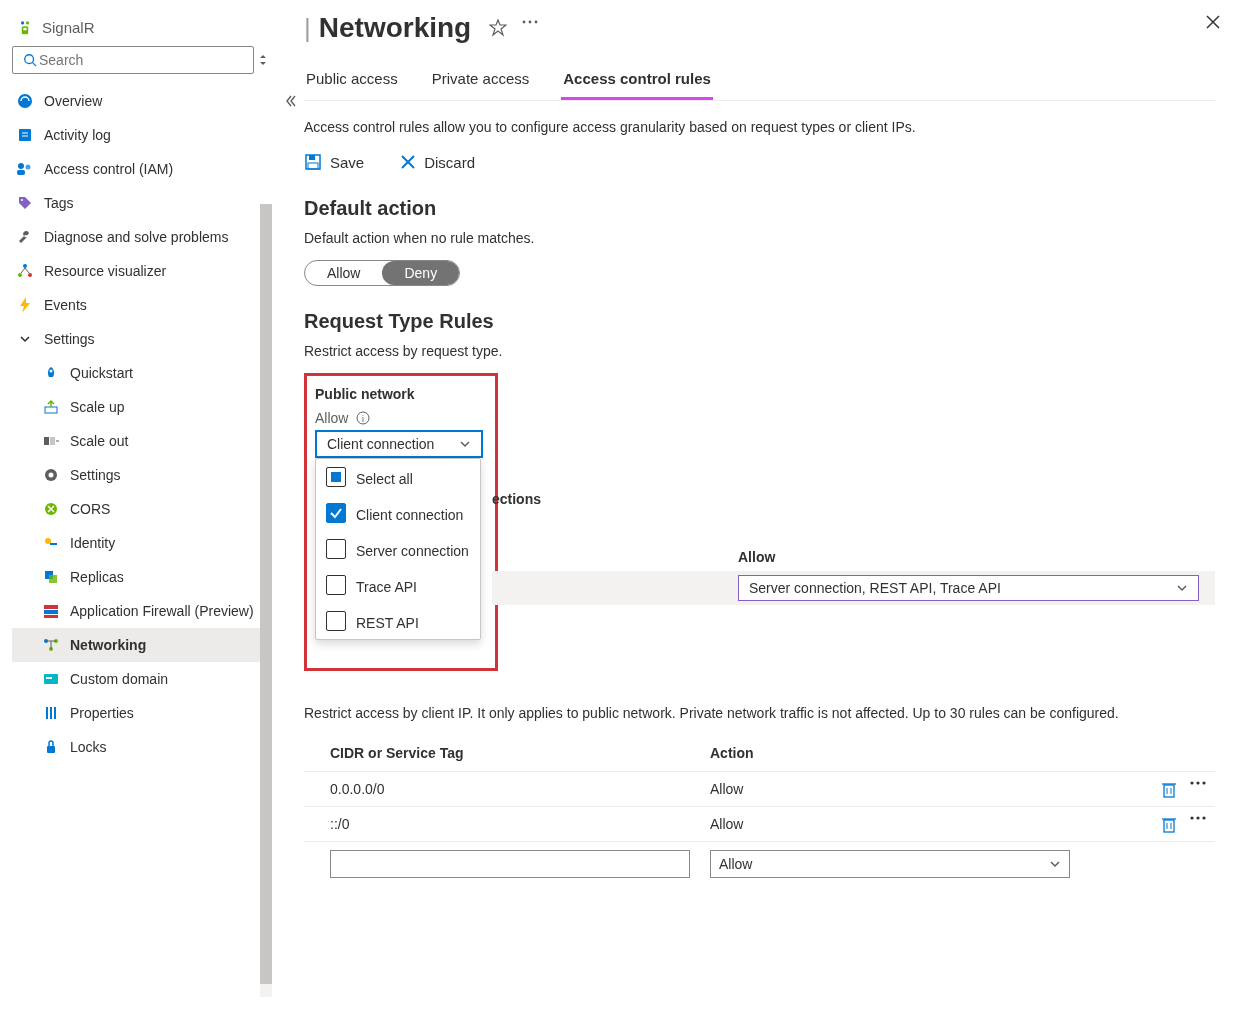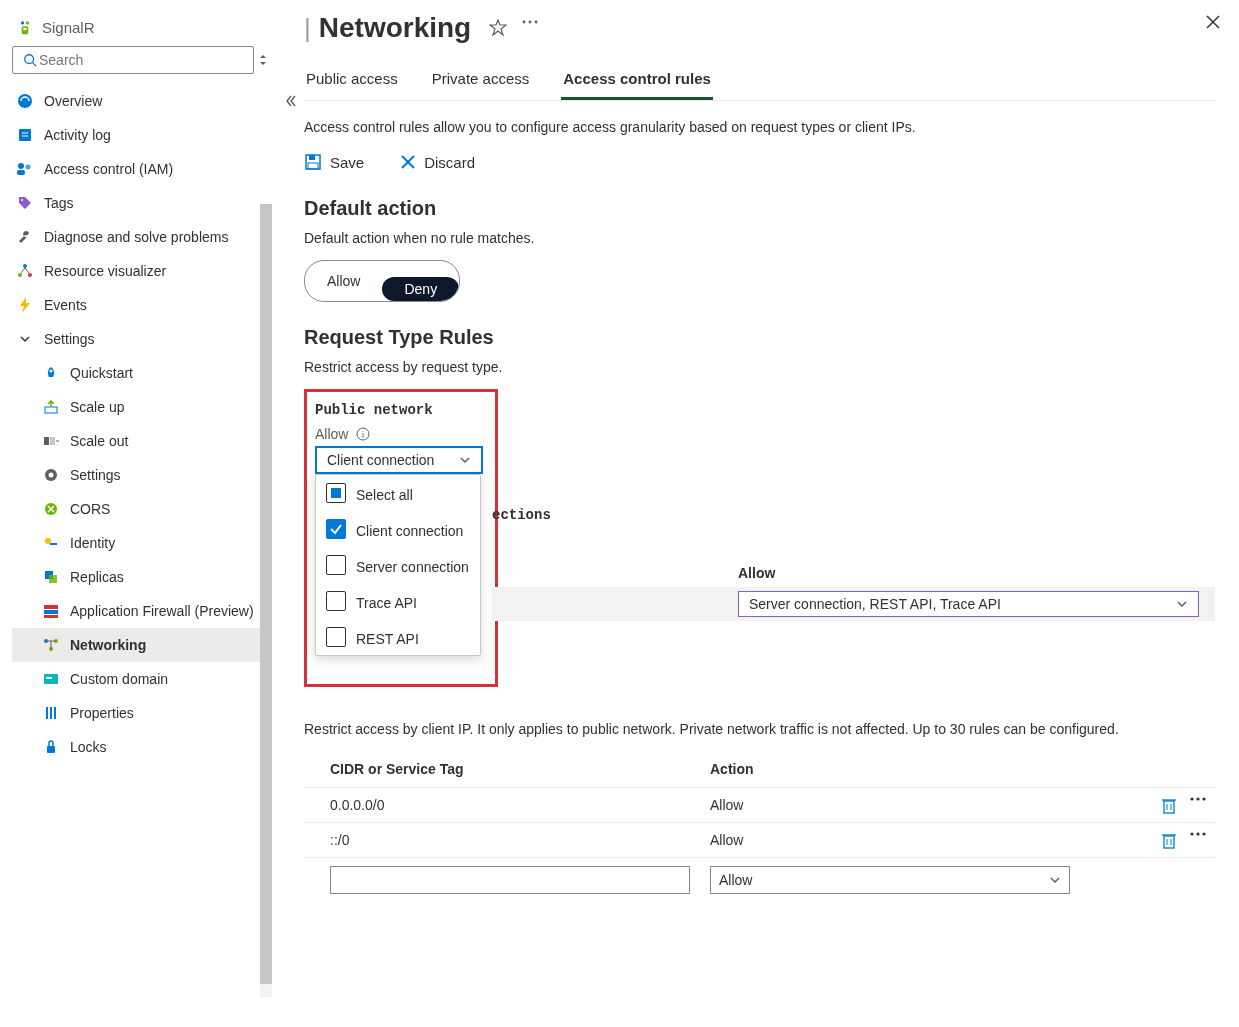--- a/index.html
+++ b/index.html
@@ -25,30 +25,30 @@
 
   
   .main { flex: 1; padding: 12px 24px 0 24px; position: relative; overflow: hidden; }
   .title-row { display: flex; align-items: center; gap: 8px; margin-bottom: 16px; }
   .title-row .pipe { color: #a19f9d; font-size: 26px; font-weight: 300; }
   .page-title { font-size: 28px; font-weight: 600; }
   .title-icons { display: flex; gap: 14px; margin-left: 10px; color: #605e5c; }
   .close-x { position: absolute; top: 14px; right: 18px; cursor: pointer; }
   .tabs { display: flex; gap: 30px; border-bottom: 1px solid #edebe9; margin-bottom: 18px; }
   .tab { padding: 10px 2px; cursor: pointer; color: #323130; font-size: 15px; }
-  .tab.active { border-bottom: 3px solid #14532d; font-weight: 600; }
+  .tab.active { border-bottom: 3px solid #d946ef; font-weight: 600; }
   .desc { color: #323130; margin-bottom: 18px; }
   .cmdbar { display: flex; gap: 36px; margin-bottom: 26px; }
   .cmdbtn { display: flex; align-items: center; gap: 8px; cursor: pointer; color: #323130; background: none; border: none; font-size: 15px; }
   .section-h2 { font-size: 20px; font-weight: 600; margin-bottom: 10px; }
   .section-help { color: #323130; margin-bottom: 14px; }
   .pill-toggle { display: inline-flex; border: 1px solid #8a8886; border-radius: 20px; overflow: hidden; margin-bottom: 24px; }
   .pill-opt { padding: 4px 22px; cursor: pointer; font-size: 14px; display:flex; align-items:center; }
-  .pill-opt.selected { background: #0f172a; color: #fff; border-radius: 20px; margin-top: 16px; }
-  .field-label { font-weight: 600; margin-bottom: 8px; font-family: Liberation Mono, monospace; }
+  .pill-opt.selected { background: #737373; color: #fff; border-radius: 20px; }
+  .field-label { font-weight: 600; margin-bottom: 8px; }
   .allow-row { display: flex; align-items: center; gap: 8px; color: #605e5c; margin-bottom: 4px; }
   .combo { border: 2px solid #0078d4; padding: 4px 10px; display: inline-flex; align-items: center; justify-content: space-between; width: 168px; cursor: pointer; color: #323130; font-size: 14px; }
   .combo .chev { color: #605e5c; }
   .dropdown { position: absolute; background: #fff; border: 1px solid #c8c6c4; box-shadow: 0 4px 10px rgba(0,0,0,0.15); border-radius: 2px; width: 166px; margin-top: 0; }
   .dd-item { display: flex; align-items: flex-end; gap: 10px; padding: 8px 10px; cursor: pointer; }
   .chk { width: 20px; height: 20px; border: 1px solid #323130; display: inline-flex; align-items: center; justify-content: center; border-radius: 2px; flex-shrink:0; }
   .chk.partial::after { content:""; width: 10px; height: 10px; background: #0078d4; }
   .chk.checked { background: #0078d4; border-color: #0078d4; color: #fff; }
   .highlight-box { border: 3px solid #d13438; padding: 10px 12px 0 8px; display: inline-block; margin-bottom: 18px; }
   .pe-row { display: flex; align-items: center; background: #f3f2f1; padding: 4px 0; }

